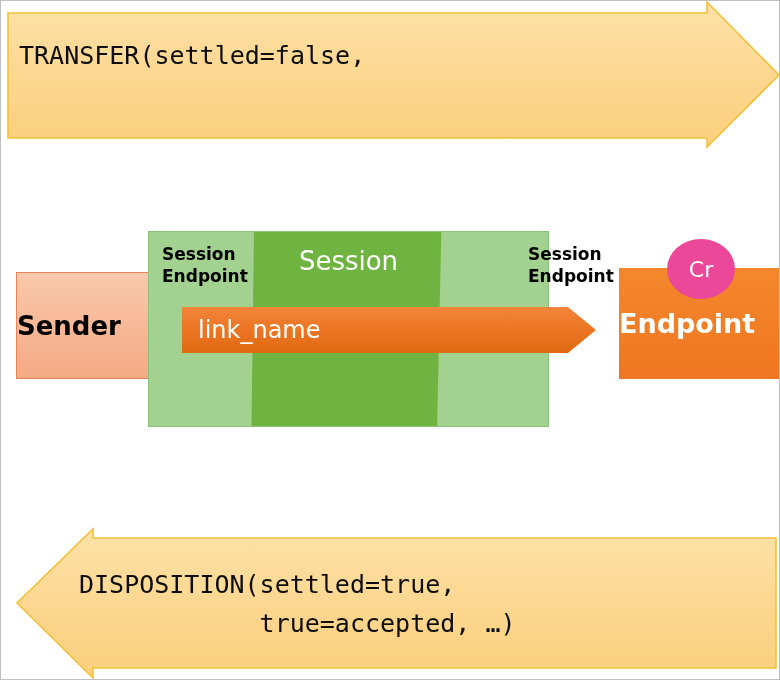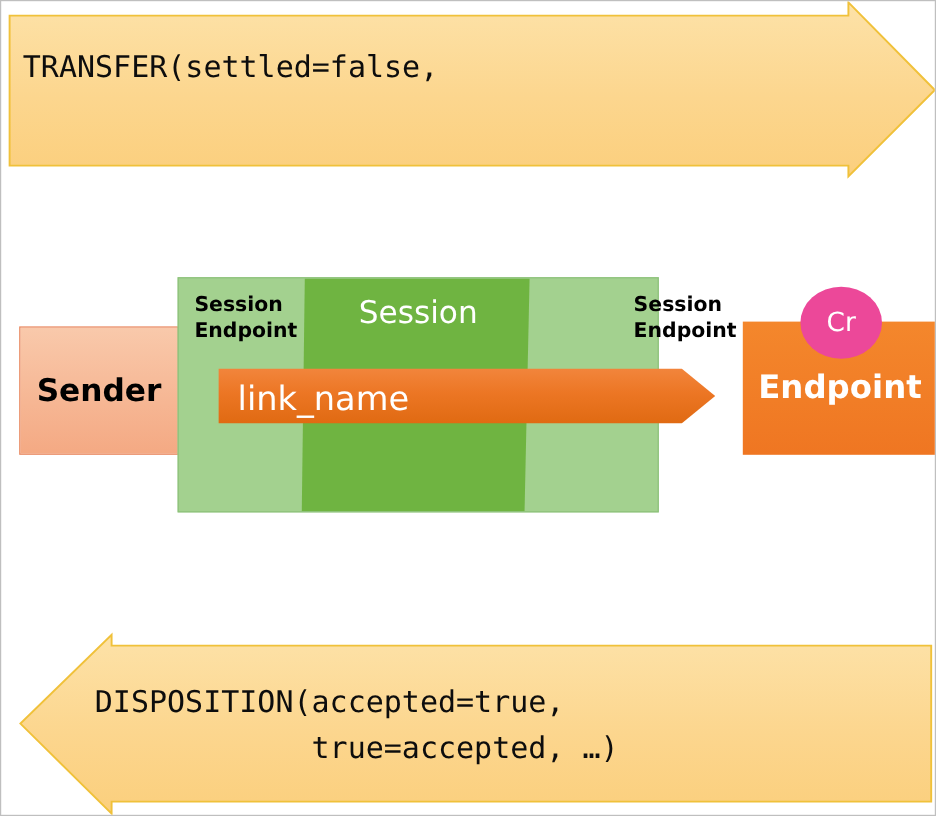--- a/index.html
+++ b/index.html
@@ -39,21 +39,20 @@
     line-height: 1.36;
     color: #0d0d0d;
     letter-spacing: 0px;
   }
 
   
   .endpoint-box {
     position: absolute;
     display: flex;
     align-items: center;
-    justify-content: center;
     box-sizing: border-box;
   }
   #sender-box {
     left: 15px;
     top: 271px;
     width: 133px;
     height: 107px;
     background: linear-gradient(180deg, #f9c9ab 0%, #f4a983 100%);
     border: 1px solid #e8845a;
   }
@@ -149,21 +148,21 @@
     width: 414px;
     height: 46px;
     z-index: 5;
   }
   #link-arrow svg { display: block; }
   #link-arrow-label {
     position: absolute;
     left: 16px;
     top: 9px;
     font-family: "DejaVu Sans", sans-serif;
-    font-size: 28px;
+    font-size: 24px;
     color: #ffffff;
     z-index: 6;
   }
 </style>
 </head>
 <body>
 
 <div id="stage">
 
   <div class="proto-arrow" id="top-arrow" style="left:0px; top:0px; width:780px; height:160px;padding-left:36px;">
@@ -221,17 +220,17 @@
     <svg width="780" height="160" viewBox="0 0 780 160">
       <defs>
         <linearGradient id="gradArrowBottom" x1="0" y1="0" x2="0" y2="1">
           <stop offset="0%" stop-color="#FDE2A8"></stop>
           <stop offset="55%" stop-color="#FCD68E"></stop>
           <stop offset="100%" stop-color="#FBCF7D"></stop>
         </linearGradient>
       </defs>
       <polygon points="775,17 92,17 92,8 16,82 92,157 92,147 775,147" fill="url(#gradArrowBottom)" stroke="#F0C13A" stroke-width="1.6"></polygon>
     </svg>
-    <div class="proto-text" id="bottom-arrow-text" style="left:78px; top:47px;">DISPOSITION(accepted=true,</div>
+    <div class="proto-text" id="bottom-arrow-text" style="left:78px; top:47px;">DISPOSITION(settled=true,</div>
     <div class="proto-text" id="bottom-arrow-text2" style="left:78px; top:86px;">            true=accepted, …)</div>
   </div>
 
 </div>
 
 </body></html>

